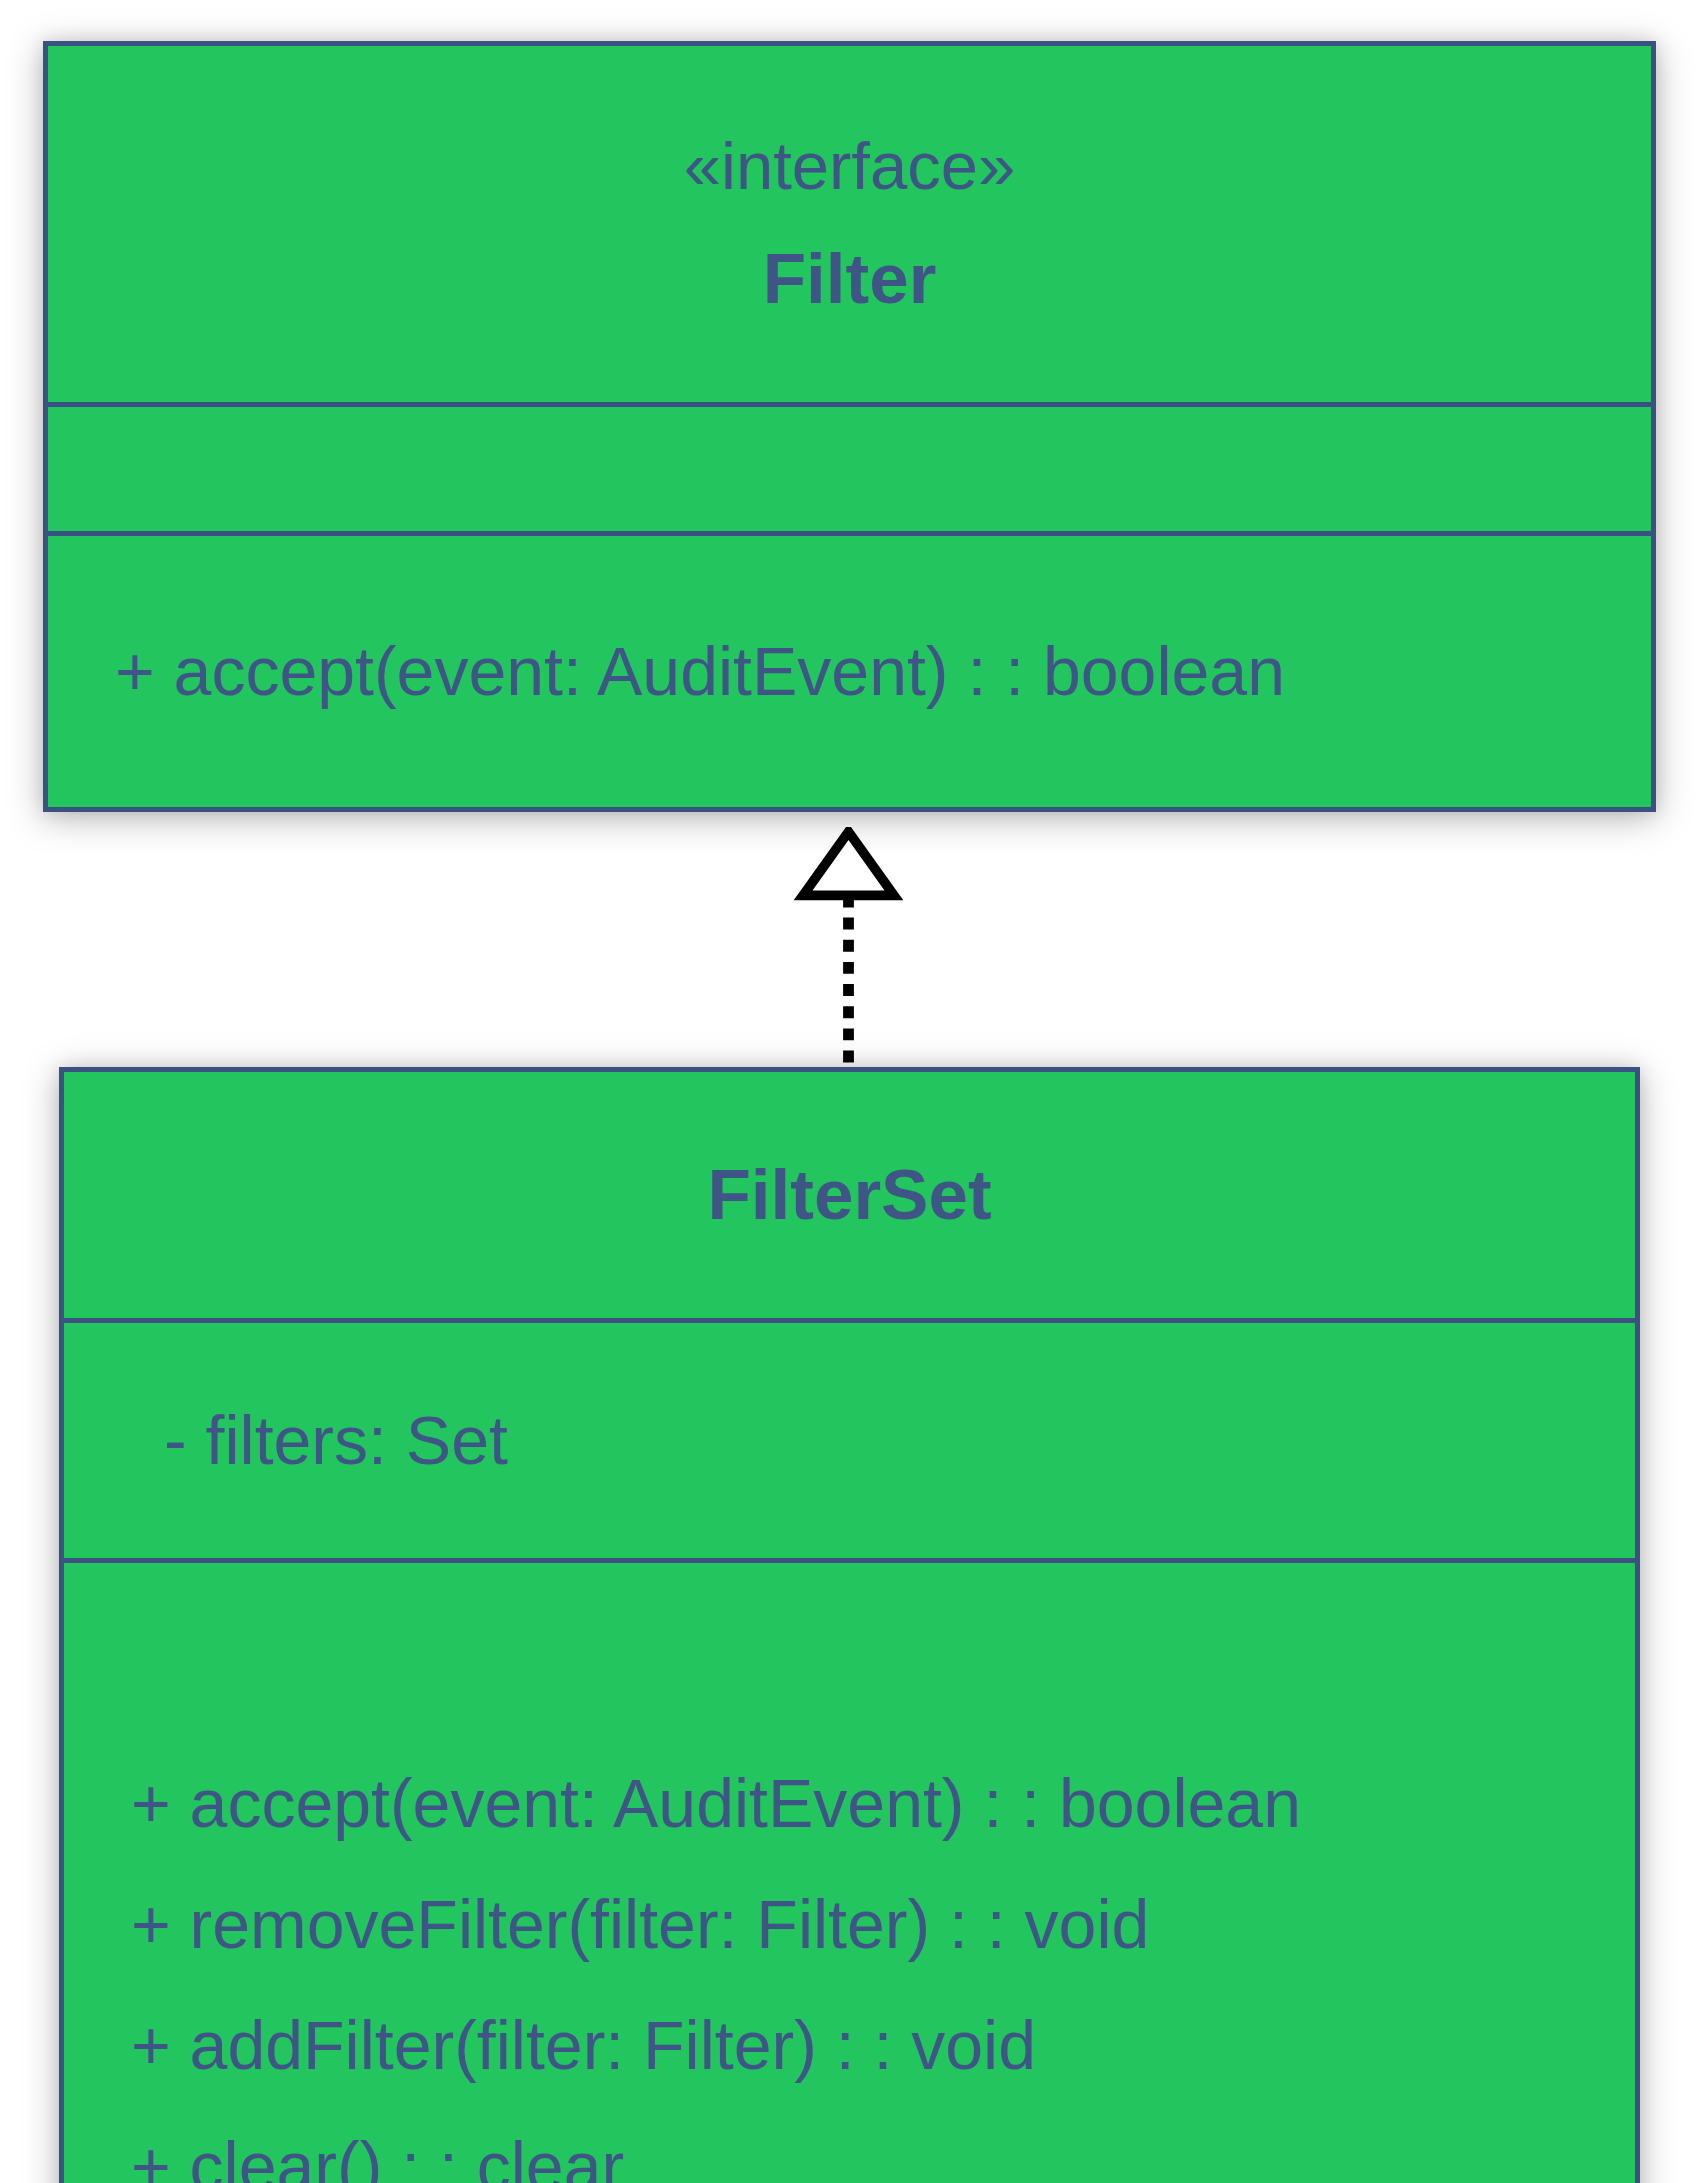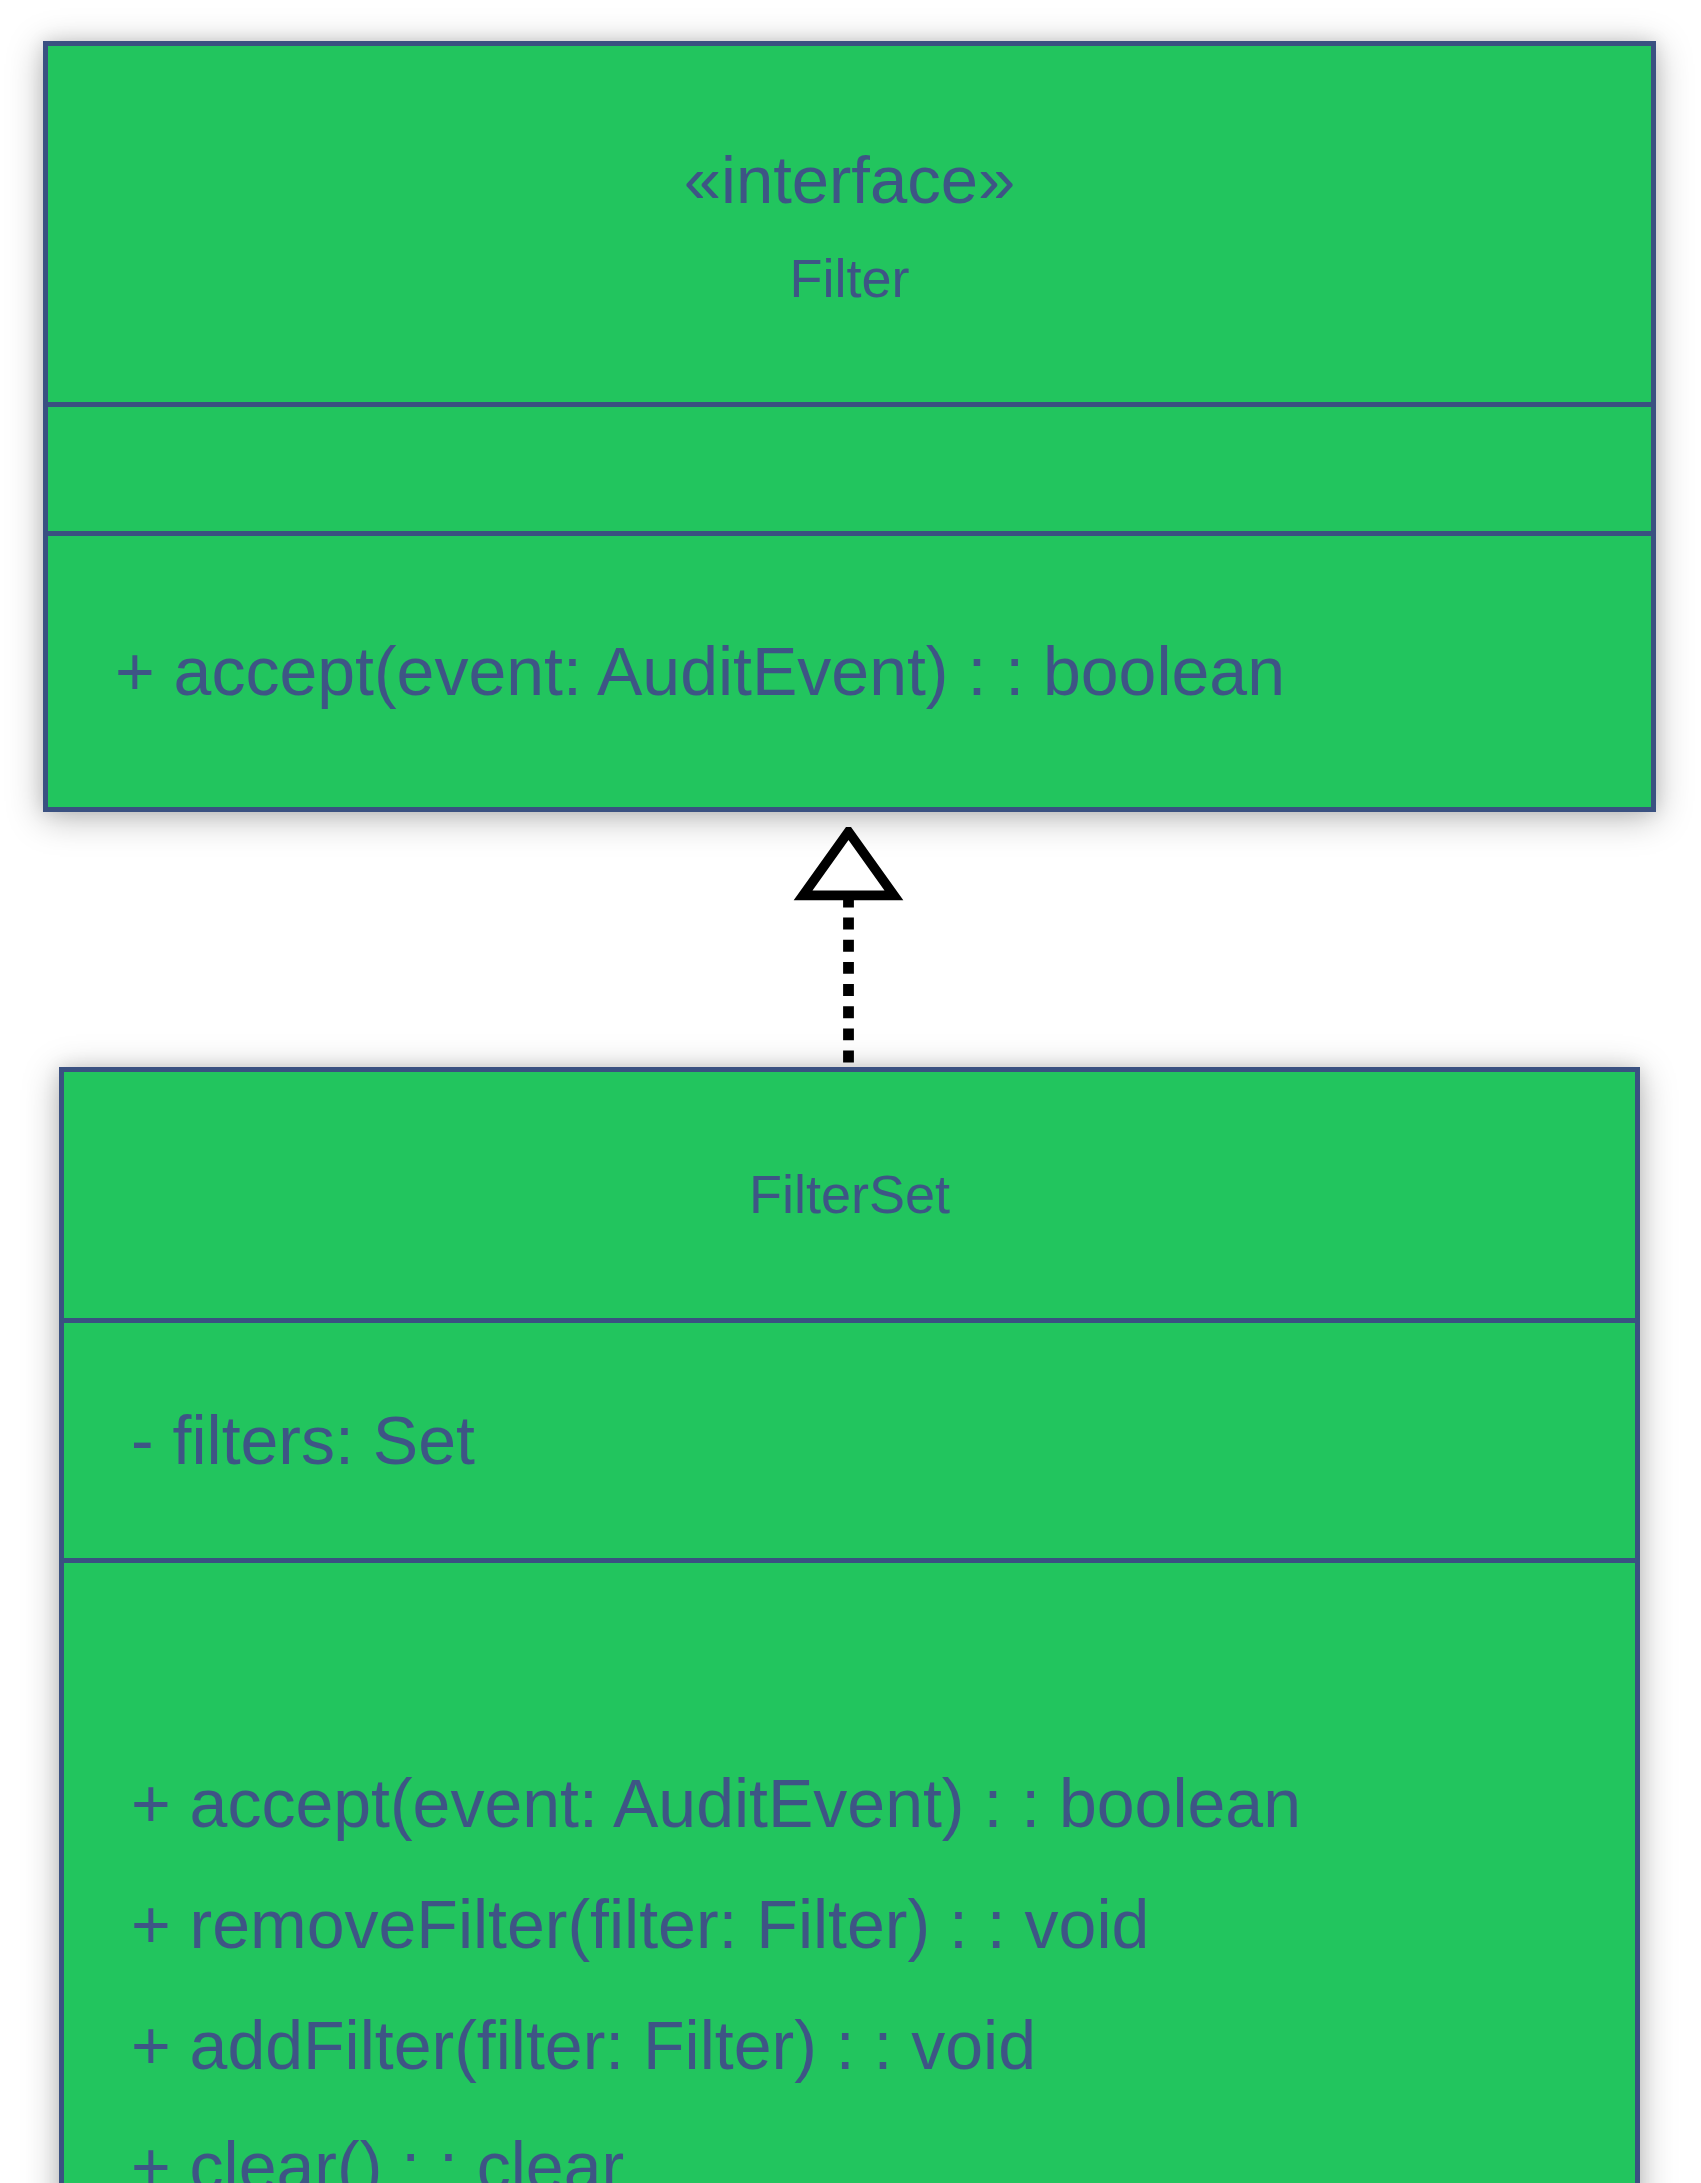--- a/index.html
+++ b/index.html
@@ -52,29 +52,29 @@
     text-align: center;
   }
   .box-filter .sec-header { height: 356px; }
   .box-filterset .sec-header { height: 246px; }
   .stereotype {
     font-size: 67px;
     line-height: 1.62;
     font-weight: 400;
   }
   .class-name {
-    font-size: 54px;
+    font-size: 71px;
     line-height: 1.62;
-    font-weight: 400;
+    font-weight: 700;
   }
   .sec-attrs {
     display: flex;
     flex-direction: column;
     justify-content: center;
-    padding-left: 67px;
+    padding-left: 100px;
   }
   .box-filter .sec-attrs { height: 129px; }
   .box-filterset .sec-attrs { height: 240px; }
   .sec-methods {
     flex: 1;
     display: flex;
     flex-direction: column;
     justify-content: center;
     padding-left: 67px;
   }

